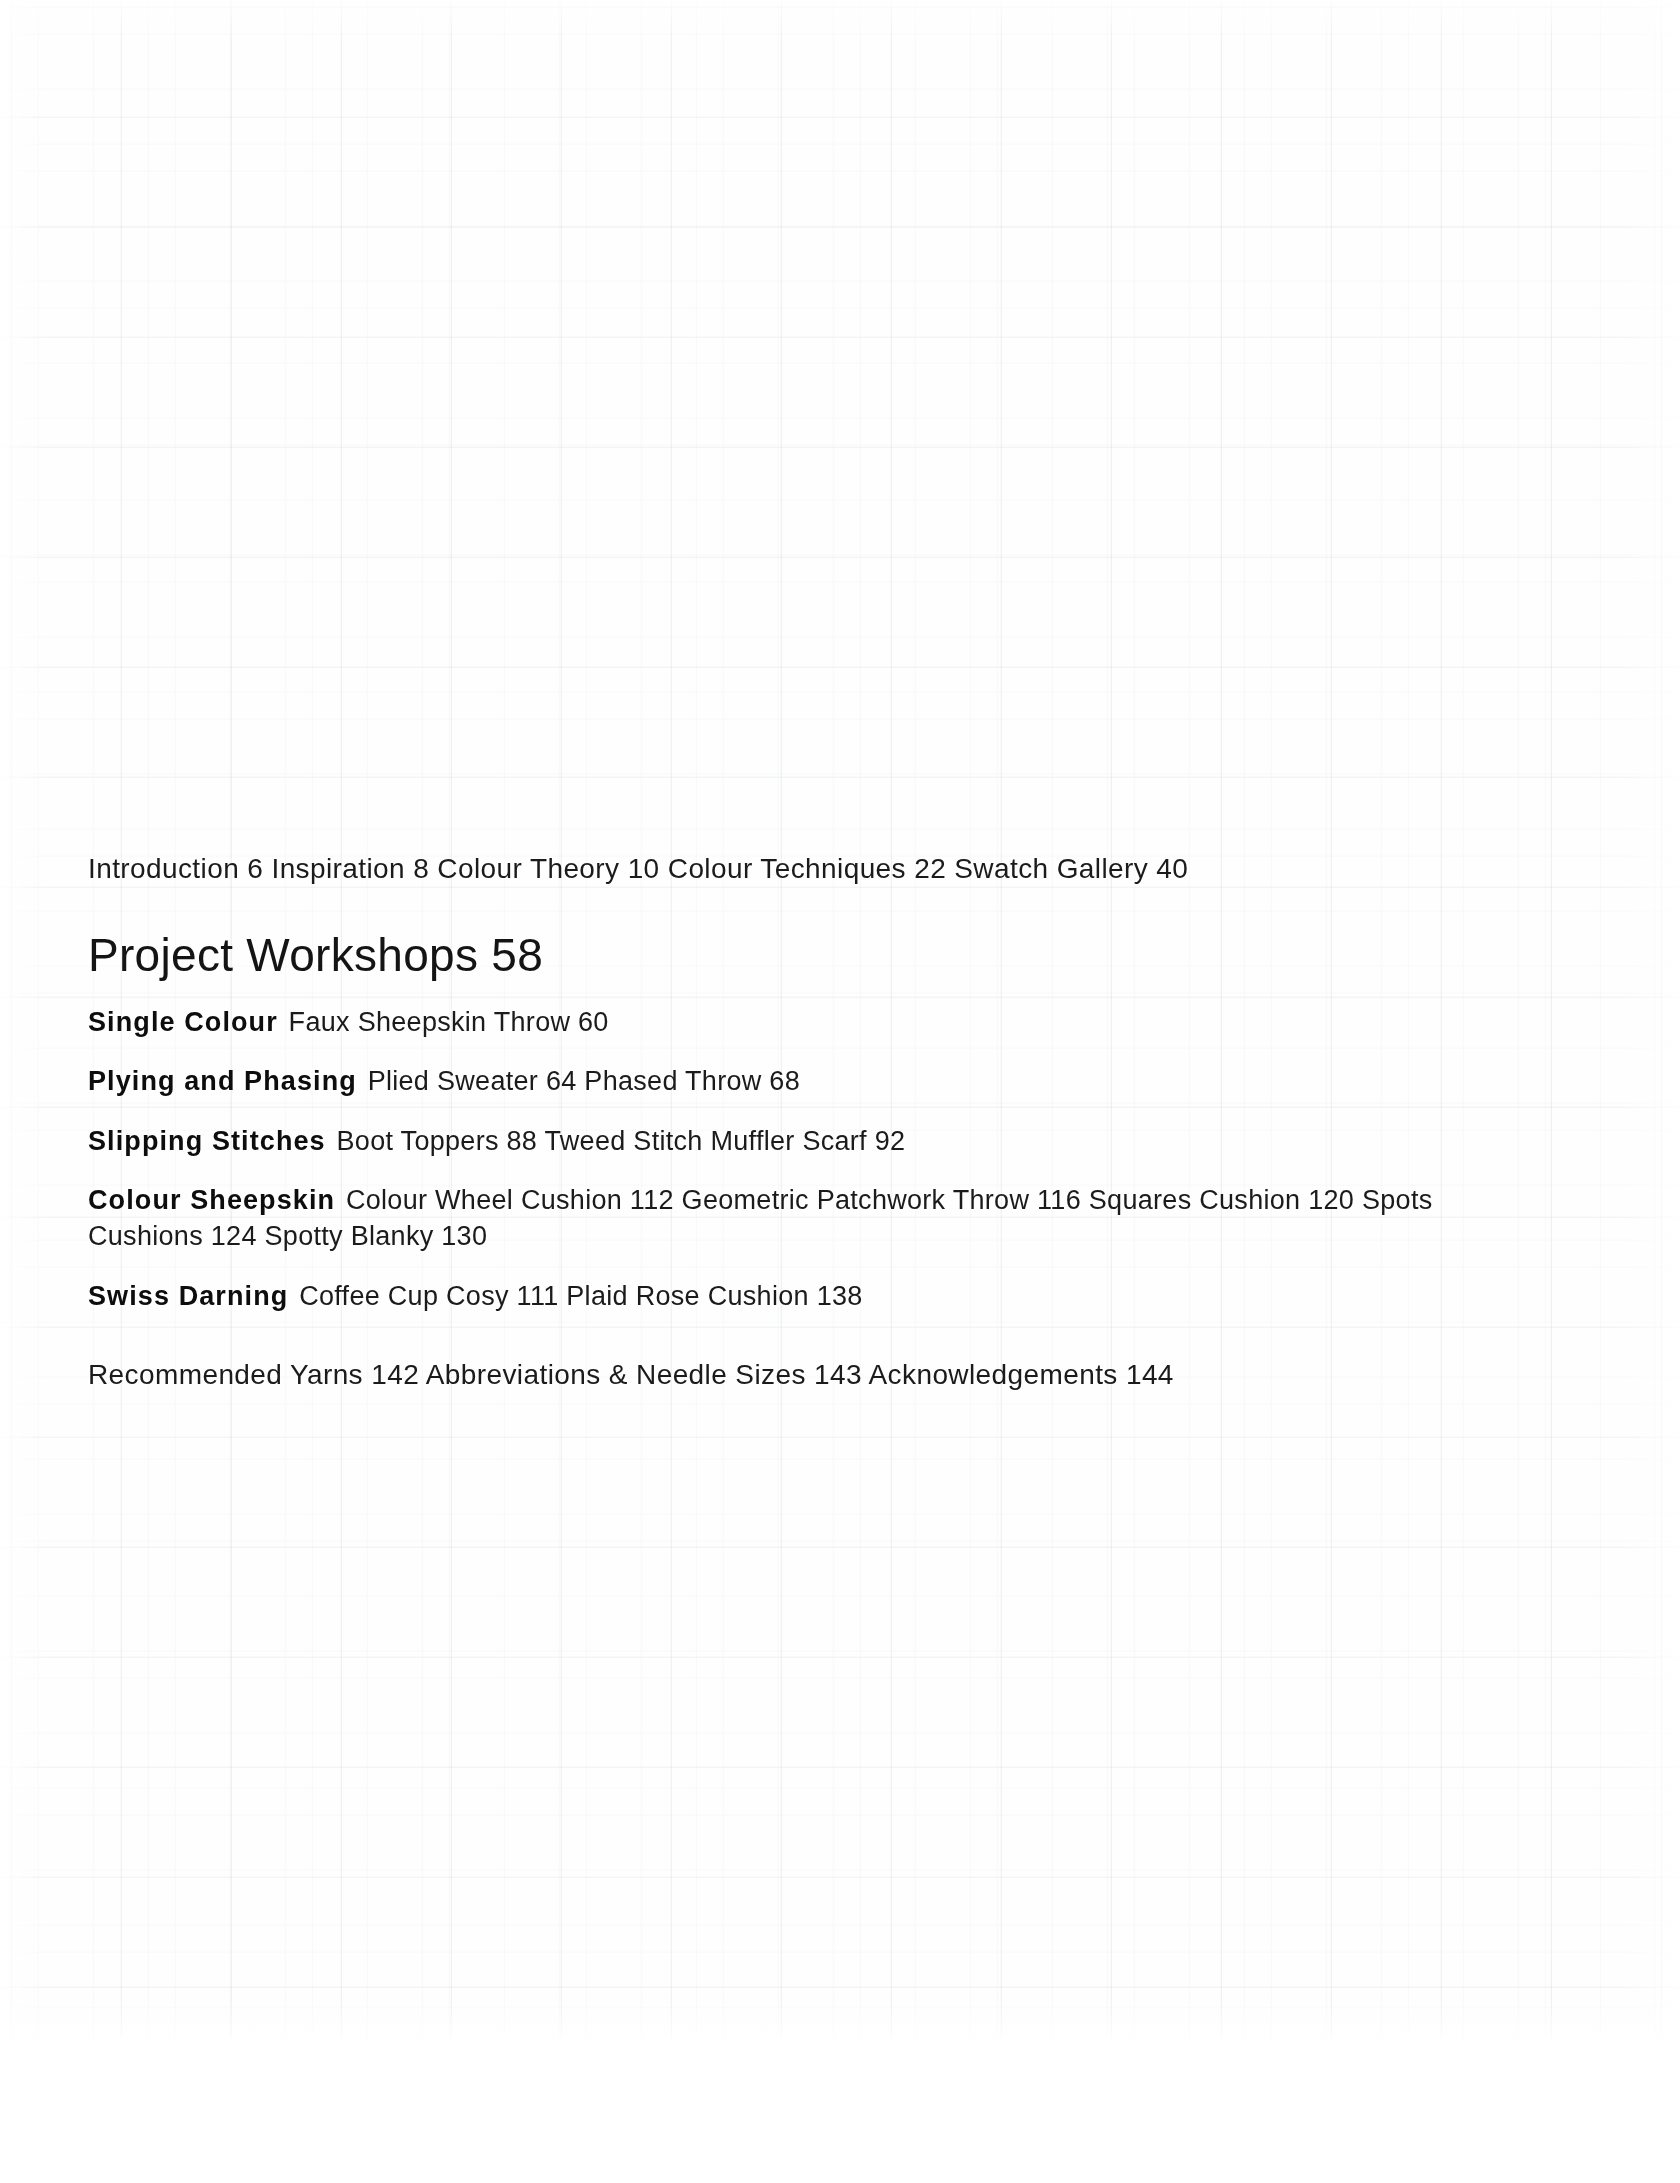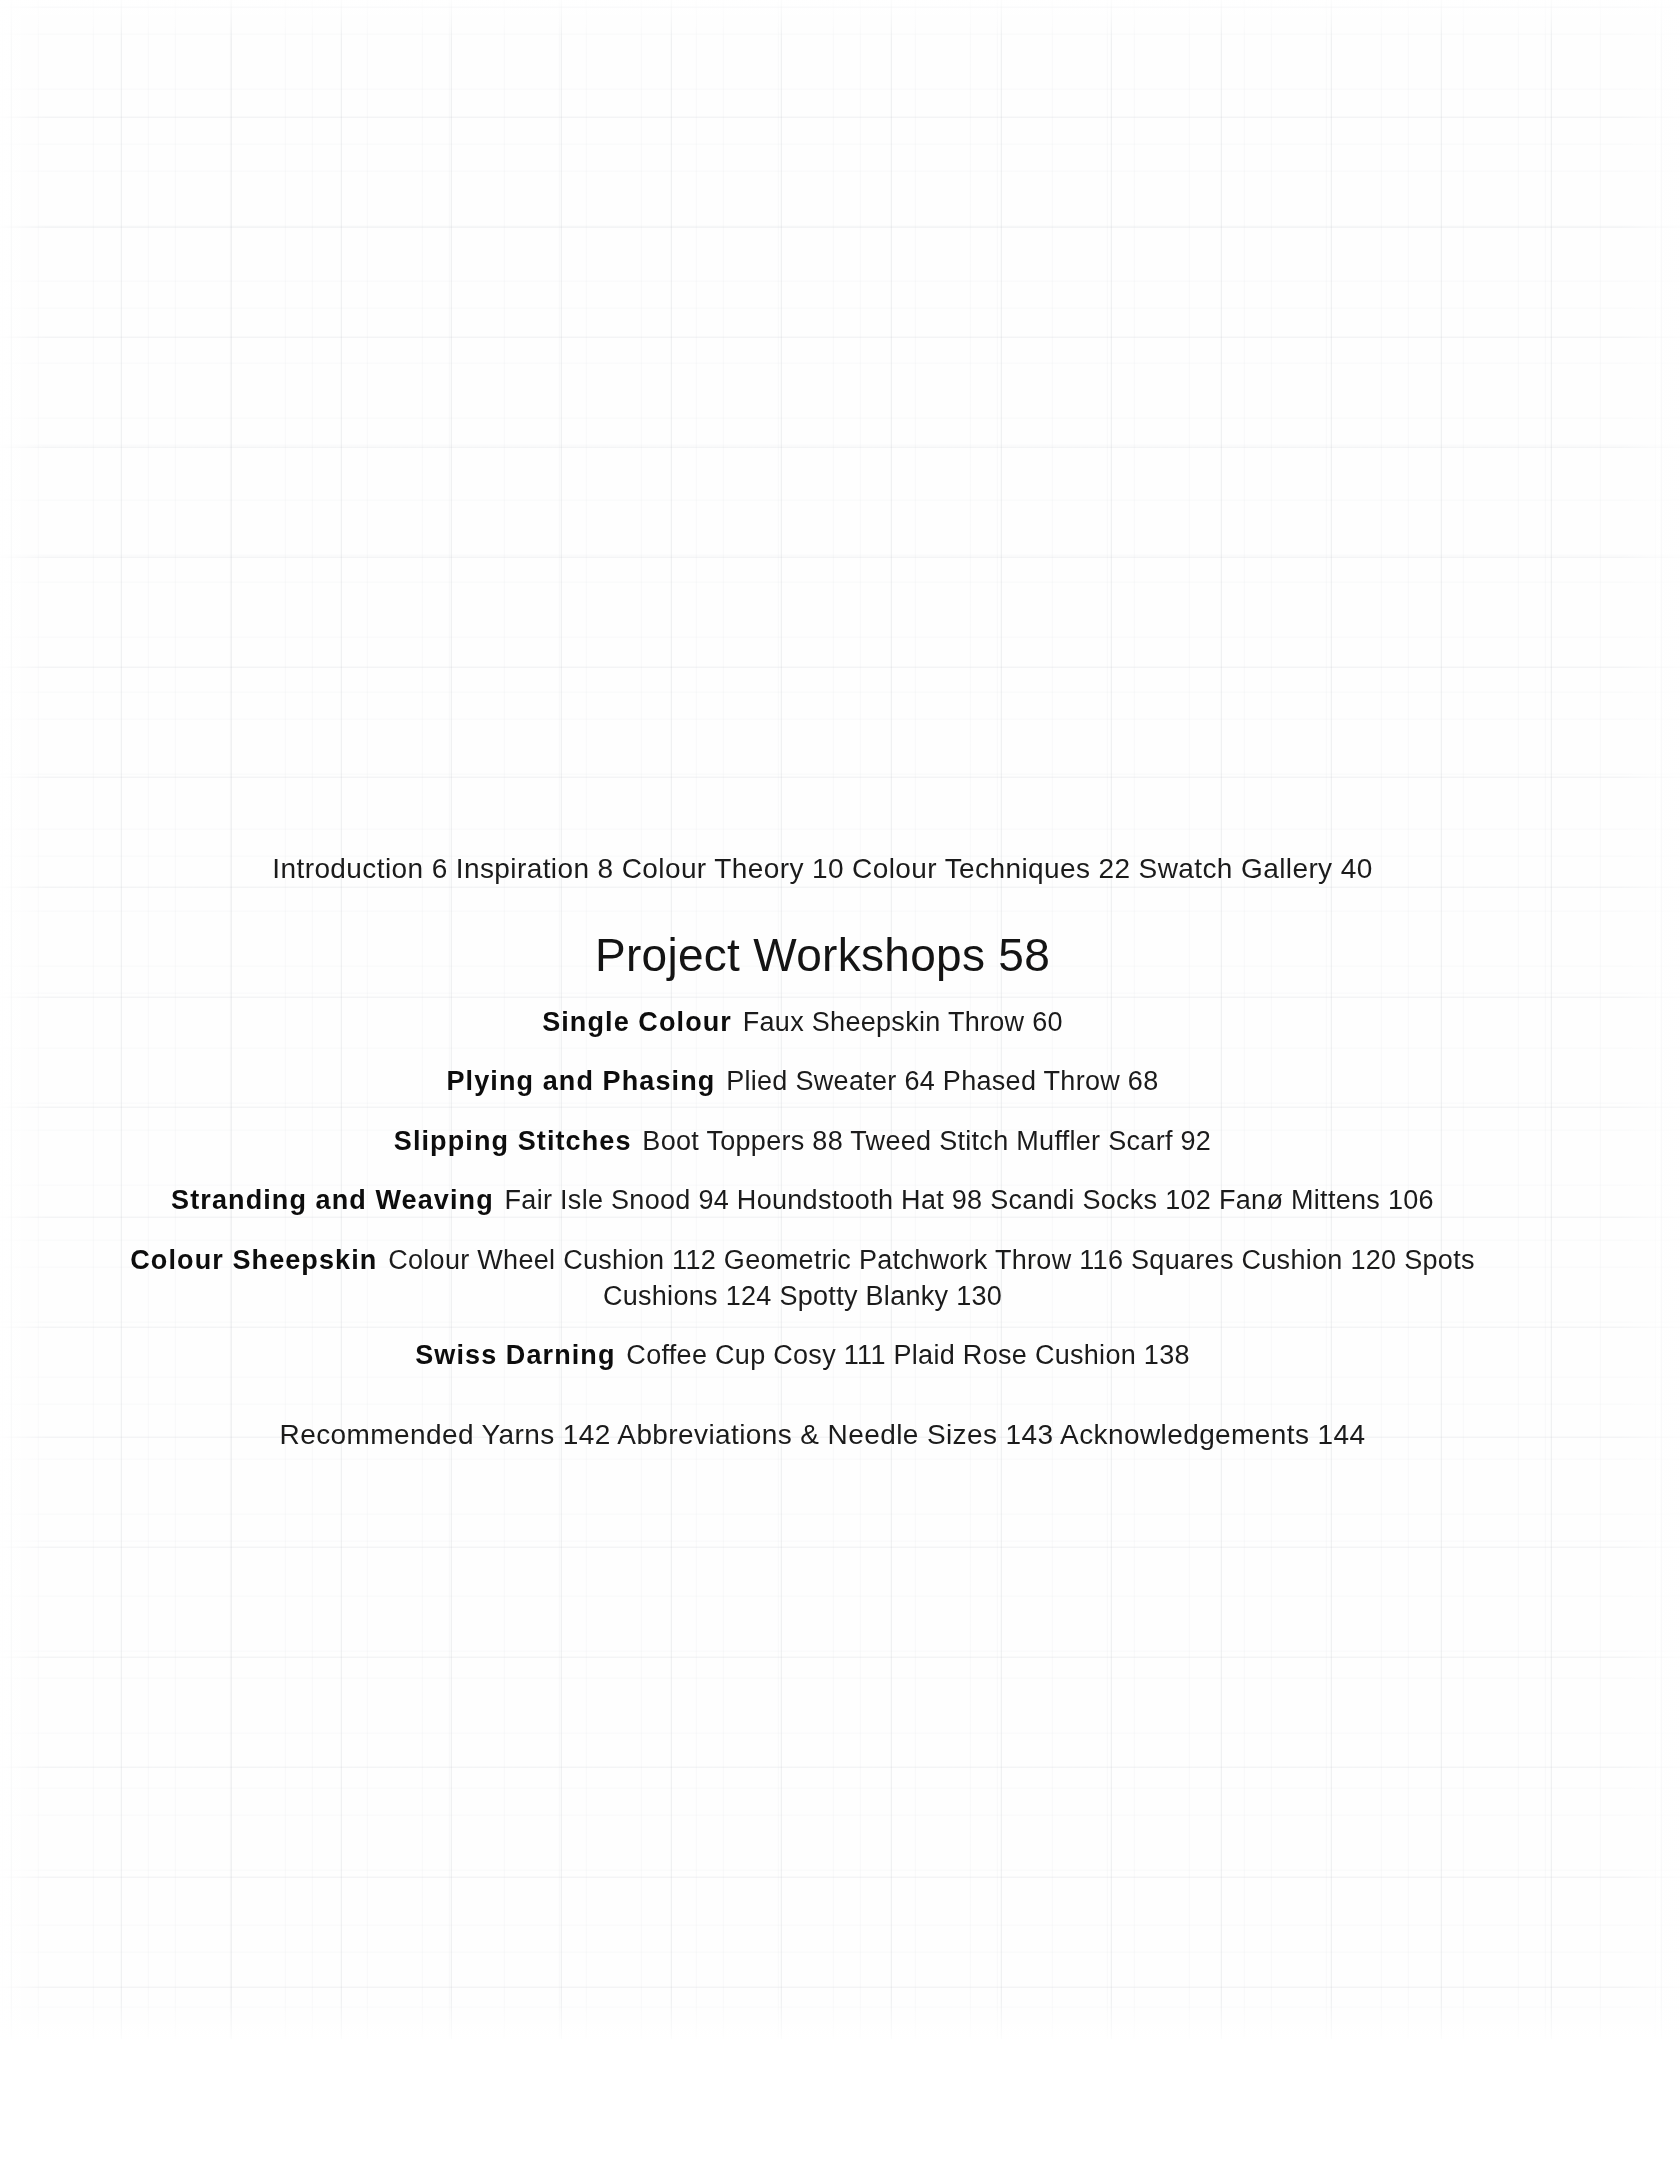--- a/index.html
+++ b/index.html
@@ -35,21 +35,20 @@
         rgba(255,255,255,0) 0.7px,
         rgba(255,255,255,0) 27.4px),
       repeating-linear-gradient(to bottom,
         rgba(214,218,222,0.14) 0px,
         rgba(214,218,222,0.14) 0.7px,
         rgba(255,255,255,0) 0.7px,
         rgba(255,255,255,0) 27.4px);
     background-position: 10.8px 6.7px, 10.8px 6.7px, 10.8px 6.7px, 10.8px 6.7px;
     overflow: hidden;
     box-sizing: border-box;
-    text-align: center;
   }
 
   
   #page::after {
     content: "";
     position: absolute;
     inset: 0;
     pointer-events: none;
     background:
       linear-gradient(to right, rgba(255,255,255,0.92) 0px, rgba(255,255,255,0) 47px),
@@ -131,23 +130,20 @@
 
     <div class="entry">
       <span class="cat">Plying and Phasing</span><span class="items">Plied Sweater 64   Phased Throw 68</span>
     </div>
 
 
     <div class="entry">
       <span class="cat">Slipping Stitches</span><span class="items">Boot Toppers 88   Tweed Stitch Muffler Scarf 92</span>
     </div>
 
-    <div class="entry">
-      <span class="cat">Stranding and Weaving</span><span class="items">Fair Isle Snood 94   Houndstooth Hat 98   Scandi Socks 102 Fanø Mittens 106</span>
-    </div>
 
     <div class="entry">
       <span class="cat">Colour Sheepskin</span><span class="items">Colour Wheel Cushion 112   Geometric Patchwork Throw 116   Squares Cushion 120 Spots Cushions 124   Spotty Blanky 130</span>
     </div>
 
     <div class="entry">
       <span class="cat">Swiss Darning</span><span class="items">Coffee Cup Cosy 111   Plaid Rose Cushion 138</span>
     </div>
 
     <div class="footer-line">Recommended Yarns 142   Abbreviations &amp; Needle Sizes 143   Acknowledgements 144</div>

